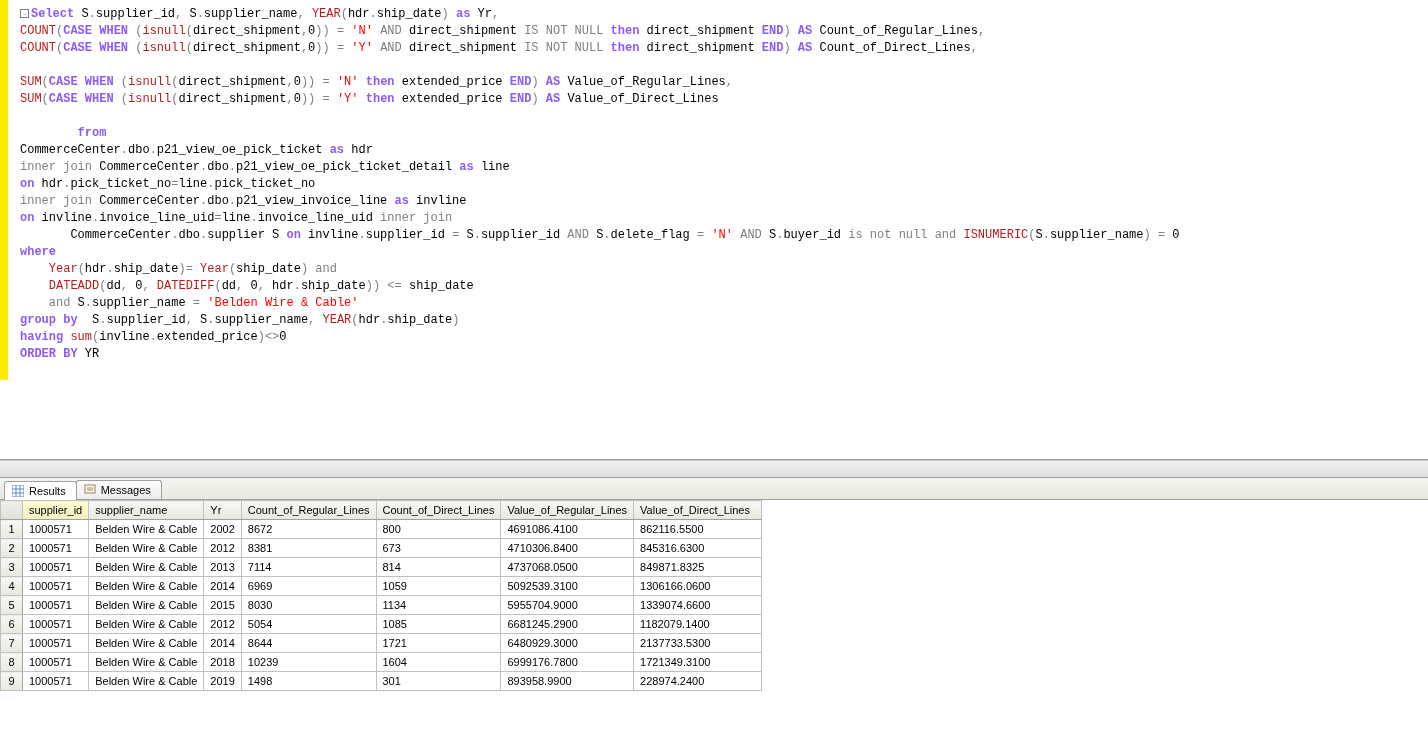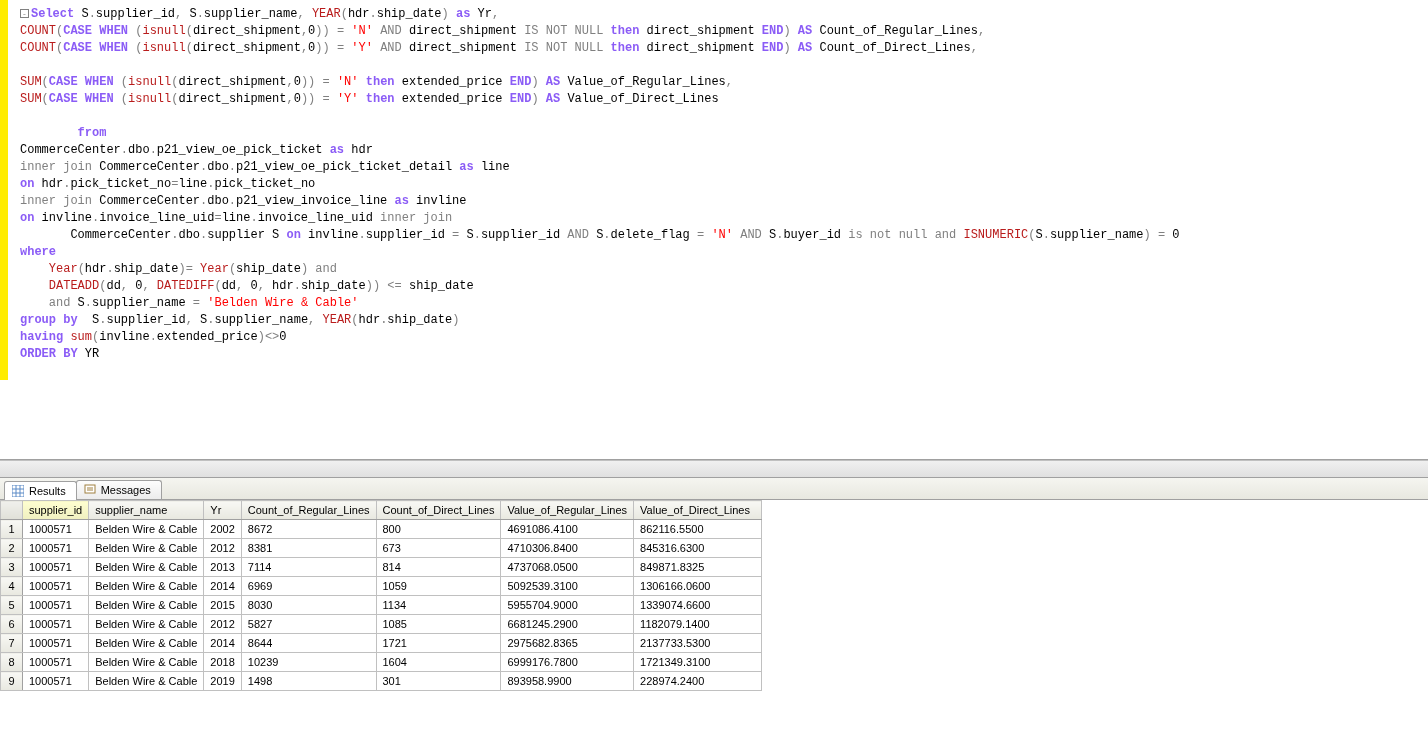--- a/index.html
+++ b/index.html
@@ -146,33 +146,33 @@
           <td>8030</td>
           <td>1134</td>
           <td>5955704.9000</td>
           <td>1339074.6600</td>
         </tr>
         <tr>
           <td class="rownum">6</td>
           <td>1000571</td>
           <td>Belden Wire &amp; Cable</td>
           <td>2012</td>
-          <td>5827</td>
+          <td>5054</td>
           <td>1085</td>
           <td>6681245.2900</td>
           <td>1182079.1400</td>
         </tr>
         <tr>
           <td class="rownum">7</td>
           <td>1000571</td>
           <td>Belden Wire &amp; Cable</td>
           <td>2014</td>
           <td>8644</td>
           <td>1721</td>
-          <td>2975682.8365</td>
+          <td>6480929.3000</td>
           <td>2137733.5300</td>
         </tr>
         <tr>
           <td class="rownum">8</td>
           <td>1000571</td>
           <td>Belden Wire &amp; Cable</td>
           <td>2018</td>
           <td>10239</td>
           <td>1604</td>
           <td>6999176.7800</td>

